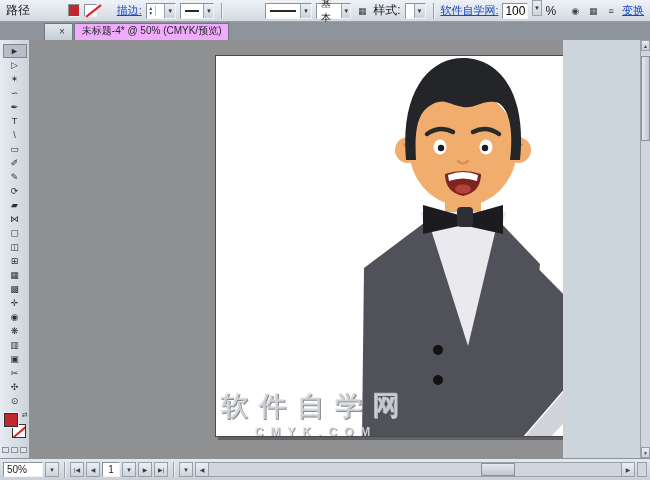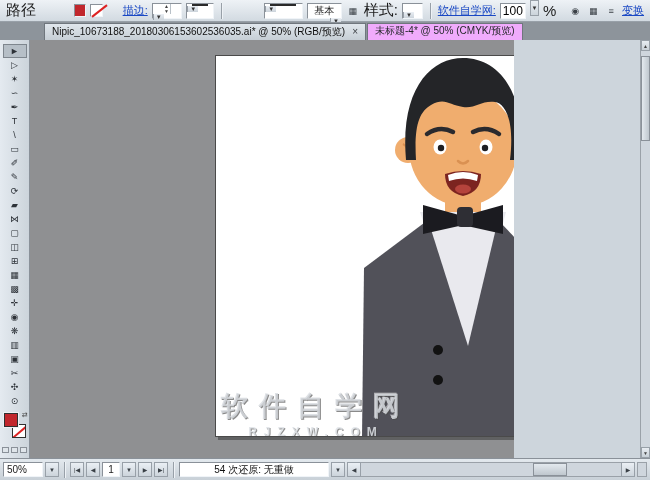--- a/index.html
+++ b/index.html
@@ -4,29 +4,29 @@
 <style>
   * { margin:0; padding:0; box-sizing:border-box; }
   html,body { width:650px; height:480px; overflow:hidden; }
   body { font-family:"Liberation Sans","DejaVu Sans",sans-serif; font-size:11px; color:#222; }
   .window { position:relative; width:650px; height:480px; background:#cdd5dc; overflow:hidden; }
 
   
   .options-bar { position:absolute; left:0; top:0; width:650px; height:22px;
     background:linear-gradient(#eef2f6,#d2dae1); border-bottom:1px solid #98a0a8;
     display:flex; align-items:center; gap:4px; padding:0 6px; }
-  .ob-label { font-size:15px; color:#1c1c1c; white-space:nowrap;text-align:center; }
+  .ob-label { font-size:12px; color:#1c1c1c; white-space:nowrap;text-align:center; }
   .ob-link { font-size:11px; color:#1a48c4; text-decoration:underline; white-space:nowrap; cursor:pointer; }
   .swatch { width:15px; height:13px; border:1px solid; border-color:#8a9199 #f0f4f8 #f0f4f8 #8a9199; position:relative; }
   .swatch.none { background:#fff; }
   .swatch.none::after { content:""; position:absolute; left:-1px; top:5px; width:19px; height:2px;
     background:#d22; transform:rotate(-38deg); }
   .sunken { background:#fff; border:1px solid; border-color:#8a9199 #f0f4f8 #f0f4f8 #8a9199; }
   .ob-dd { display:inline-flex; align-items:center; height:16px; background:#fff;
-    border:1px solid; border-color:#8a9199 #f0f4f8 #f0f4f8 #8a9199;flex-direction:column; }
+    border:1px solid; border-color:#8a9199 #f0f4f8 #f0f4f8 #8a9199; }
   .dd-btn { width:11px; align-self:stretch; background:linear-gradient(#eaeff4,#ccd4db);
     border-left:1px solid #98a0a8; font-size:6px; color:#333; display:flex; align-items:center; justify-content:center; }
   .spin-arrows { display:flex; flex-direction:column; justify-content:center; width:9px;
     border-right:1px solid #b9c1c8; font-size:5px; line-height:5px; color:#444; text-align:center; }
   .line-preview { width:26px; height:2px; background:#2a2a2a; margin:0 4px; }
   .ob-sep { width:1px; height:16px; background:#98a0a8; margin:0 3px; box-shadow:1px 0 0 #eef2f6; }
   .ob-icon { width:17px; height:16px; display:flex; align-items:center; justify-content:center;
     font-size:9px; color:#3a4046; border:1px solid transparent; }
   .ob-input { width:26px; height:16px; font-size:12px; padding:0 2px; border:1px solid;
     border-color:#8a9199 #f0f4f8 #f0f4f8 #8a9199; font-family:inherit; }
@@ -54,21 +54,21 @@
     border:1px solid #303030; box-shadow:0 0 0 1px #eef2f6; z-index:2; }
   .cw-stroke { position:absolute; left:10px; top:12px; width:14px; height:14px; background:#fff;
     border:1px solid #303030; z-index:1; overflow:hidden; }
   .cw-stroke::after { content:""; position:absolute; left:-2px; top:5px; width:20px; height:2px;
     background:#d22; transform:rotate(-40deg); }
   .cw-swap { position:absolute; right:0; top:-1px; font-size:7px; color:#444; z-index:3; }
   .mode-row { display:flex; gap:2px; margin-top:5px; }
   .mode-box { width:7px; height:6px; background:#dfe5ea; border:1px solid #8a9199; }
 
   
-  .canvas { position:absolute; left:30px; top:40px; width:484px; height:418px; background:#8f9092; overflow:hidden; }
+  .canvas { position:absolute; left:30px; top:40px; width:533px; height:418px; background:#8f9092; overflow:hidden; }
   .artboard { position:absolute; left:185px; top:15px; width:363px; height:382px; background:#fff;
     border:1px solid #4a4a4a; box-shadow:3px 3px 0 rgba(40,40,40,.45); overflow:hidden; }
   .artboard svg { display:block; }
   .watermark { position:absolute; left:158px; top:348px; width:256px; text-align:center;
     z-index:5; pointer-events:none; }
   .wm1 { font-size:27px; font-weight:bold; letter-spacing:11px; color:rgba(216,220,224,.82);
     text-shadow:1px 1px 0 rgba(75,75,75,.65), -1px -1px 0 rgba(255,255,255,.55); white-space:nowrap; }
   .wm2 { margin-top:1px; font-size:12px; font-weight:bold; letter-spacing:7px; color:rgba(222,226,230,.85);
     text-shadow:1px 1px 0 rgba(75,75,75,.6); }
 
@@ -143,21 +143,20 @@
     <span class="ob-icon" style="margin-left:8px">◉</span>
     <span class="ob-icon">▦</span>
     <span class="ob-icon">≡</span>
     <span class="ob-right">
       <span class="ob-link">变换</span>
     </span>
   </div>
 
   <div class="tab-bar">
     <div class="doc-tab active">
-      <span>Nipic_10673188_20180306153602536035.ai* @ 50% (RGB/预览)</span>
       <span class="tab-close">×</span>
     </div>
     <div class="doc-tab inactive">
       <span>未标题-4* @ 50% (CMYK/预览)</span>
       <span class="tab-close">×</span>
     </div>
   </div>
 
   <div class="toolbox">
     <div class="tool-list">
@@ -239,21 +238,21 @@
         <polygon points="207,149 243,159 243,170 207,178" fill="#1b1b20"></polygon>
         <polygon points="287,149 251,159 251,170 287,178" fill="#1b1b20"></polygon>
         <rect x="241" y="151" width="16" height="20" rx="4" fill="#2e2e34"></rect>
 
         <circle cx="222" cy="294" r="5" fill="#121212"></circle>
         <circle cx="222" cy="324" r="5" fill="#121212"></circle>
       </svg>
     </div>
     <div class="watermark">
       <div class="wm1">软件自学网</div>
-      <div class="wm2">RJZXW.COM</div>
+      <div class="wm2">CMYK.COM</div>
     </div>
   </div>
 
   <div class="vscroll">
     <div class="vs-btn">▲</div>
     <div class="vs-track">
       <div class="vs-thumb"></div>
     </div>
     <div class="vs-btn">▼</div>
   </div>
@@ -262,21 +261,20 @@
     <span class="sb-box sunken zoom-box">50%</span>
     <span class="sb-btn">▼</span>
     <span class="ob-sep"></span>
     <span class="sb-btn">|◀</span>
     <span class="sb-btn">◀</span>
     <span class="sb-box sunken page-box">1</span>
     <span class="sb-btn">▼</span>
     <span class="sb-btn">▶</span>
     <span class="sb-btn">▶|</span>
     <span class="ob-sep"></span>
-    <span class="sb-box sunken history-box">54 次还原: 无重做</span>
     <span class="sb-btn">▼</span>
     <span class="hscroll">
       <span class="sb-btn">◀</span>
       <span class="h-track">
         <span class="h-thumb"></span>
       </span>
       <span class="sb-btn">▶</span>
     </span>
     <span class="sb-corner"></span>
   </div>

